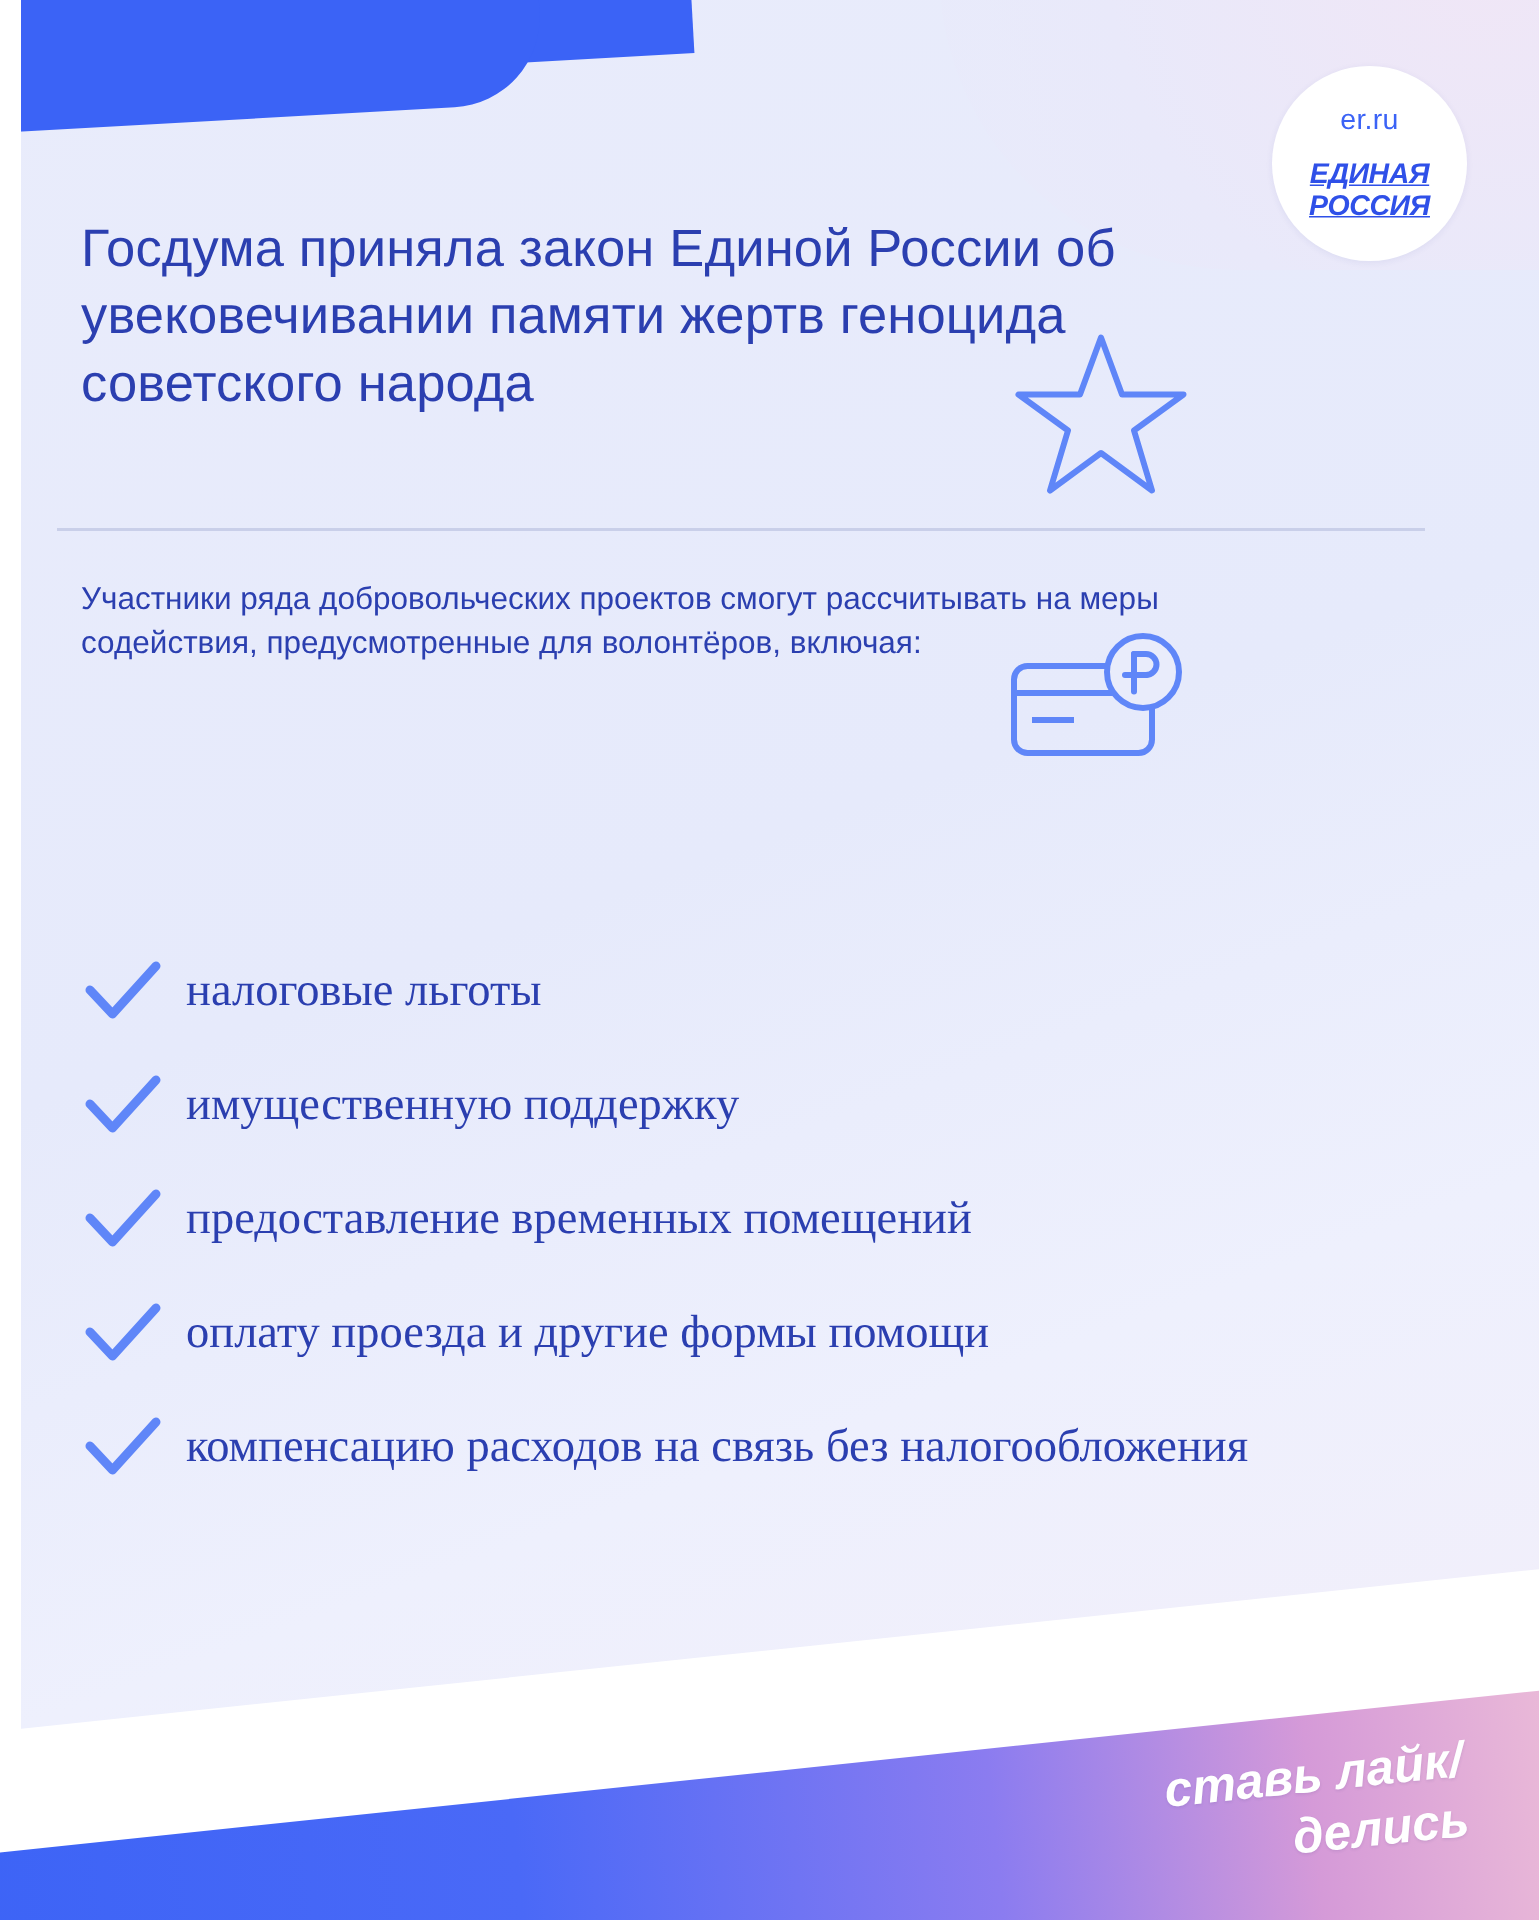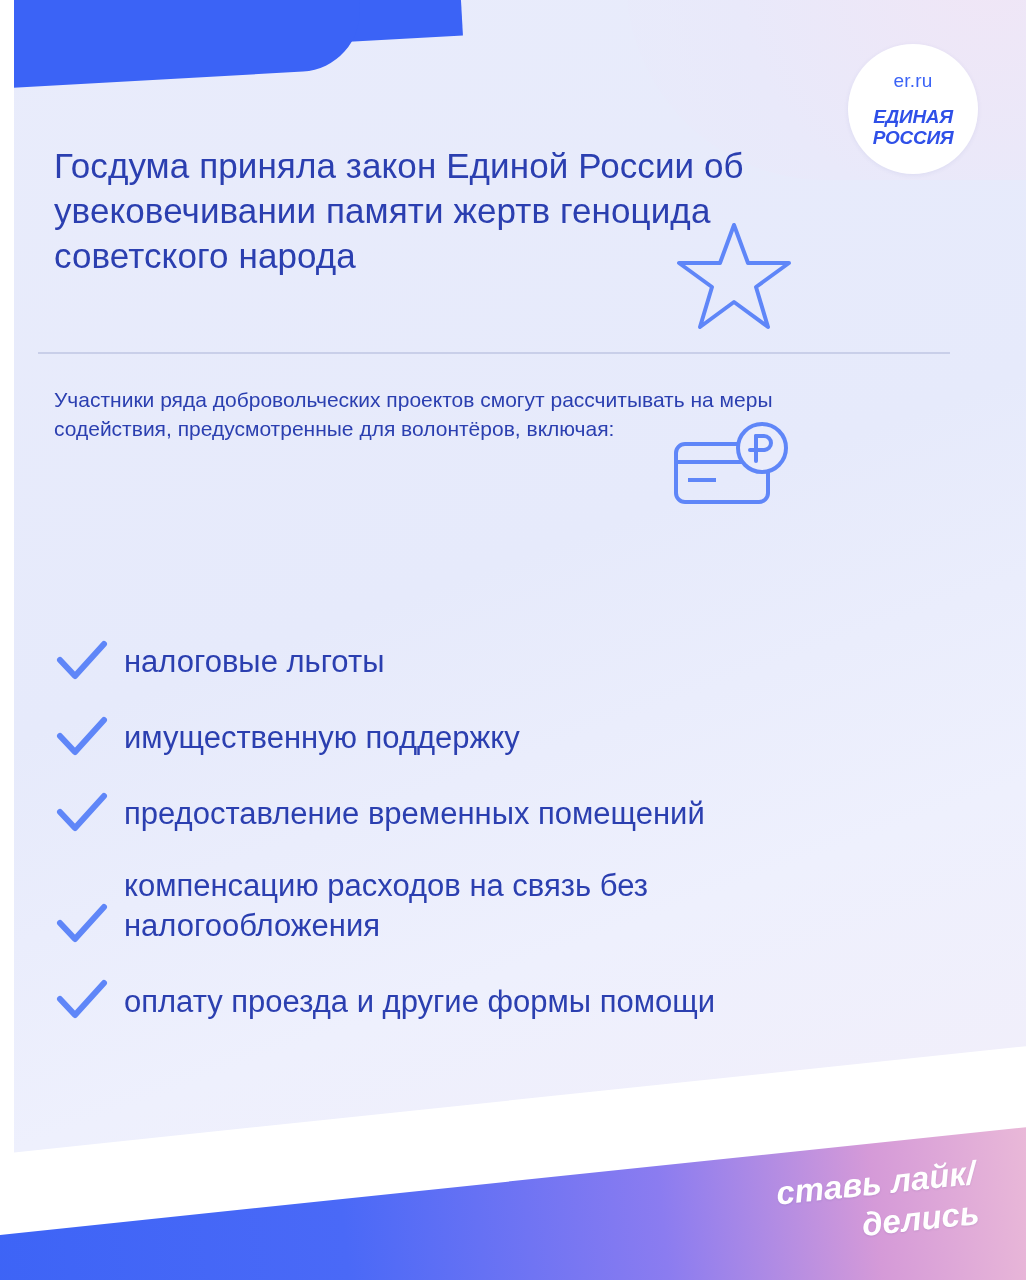--- a/index.html
+++ b/index.html
@@ -118,21 +118,21 @@
   }
   .logo-name {
     font-size: 19px;
     font-weight: bold;
     line-height: 1.06;
     text-align: center;
     color: #2f50e8;
     font-style: italic;
     letter-spacing: -0.3px;
   }
-  .logo-name span { display: block; }
+  .logo-name span { display: block; text-decoration: underline; }
 
   
   .content {
     position: absolute;
     left: 0;
     top: 0;
     width: 856px;
     height: 1280px;
   }
 
@@ -167,22 +167,23 @@
   }
 
   .list {
     position: absolute;
     left: 54px;
     top: 636px;
     width: 830px;
   }
   .list-item {
     display: flex;
-    align-items: flex-end;
+    align-items: center;
     margin-bottom: 30px;
+    font-family: Liberation Serif, serif;
   }
   .check {
     flex: 0 0 70px;
     height: 46px;
     position: relative;
     top: 4px;
   }
   .check svg { display: block; }
   .li-text {
     font-size: 31px;
@@ -297,30 +298,30 @@
         </div>
         <div class="li-text">предоставление временных помещений</div>
       </div>
 
       <div class="list-item">
         <div class="check">
           <svg viewBox="0 0 56 46" width="56" height="46" aria-hidden="true">
             <polyline points="6,20 21,36 50,4" fill="none" stroke="#5f86f8" stroke-width="6" stroke-linecap="round" stroke-linejoin="round"></polyline>
           </svg>
         </div>
+        <div class="li-text">оплату проезда и другие формы помощи</div>
+      </div>
+
+      <div class="list-item">
+        <div class="check">
+          <svg viewBox="0 0 56 46" width="56" height="46" aria-hidden="true">
+            <polyline points="6,20 21,36 50,4" fill="none" stroke="#5f86f8" stroke-width="6" stroke-linecap="round" stroke-linejoin="round"></polyline>
+          </svg>
+        </div>
         <div class="li-text">компенсацию расходов на связь без налогообложения</div>
-      </div>
-
-      <div class="list-item">
-        <div class="check">
-          <svg viewBox="0 0 56 46" width="56" height="46" aria-hidden="true">
-            <polyline points="6,20 21,36 50,4" fill="none" stroke="#5f86f8" stroke-width="6" stroke-linecap="round" stroke-linejoin="round"></polyline>
-          </svg>
-        </div>
-        <div class="li-text">оплату проезда и другие формы помощи</div>
       </div>
 
     </div>
   </div>
 
   <div class="bottom-right-gradient"></div>
   <div class="bottom-white"></div>
   <div class="bottom-blue"></div>
 
   <div class="cta">

